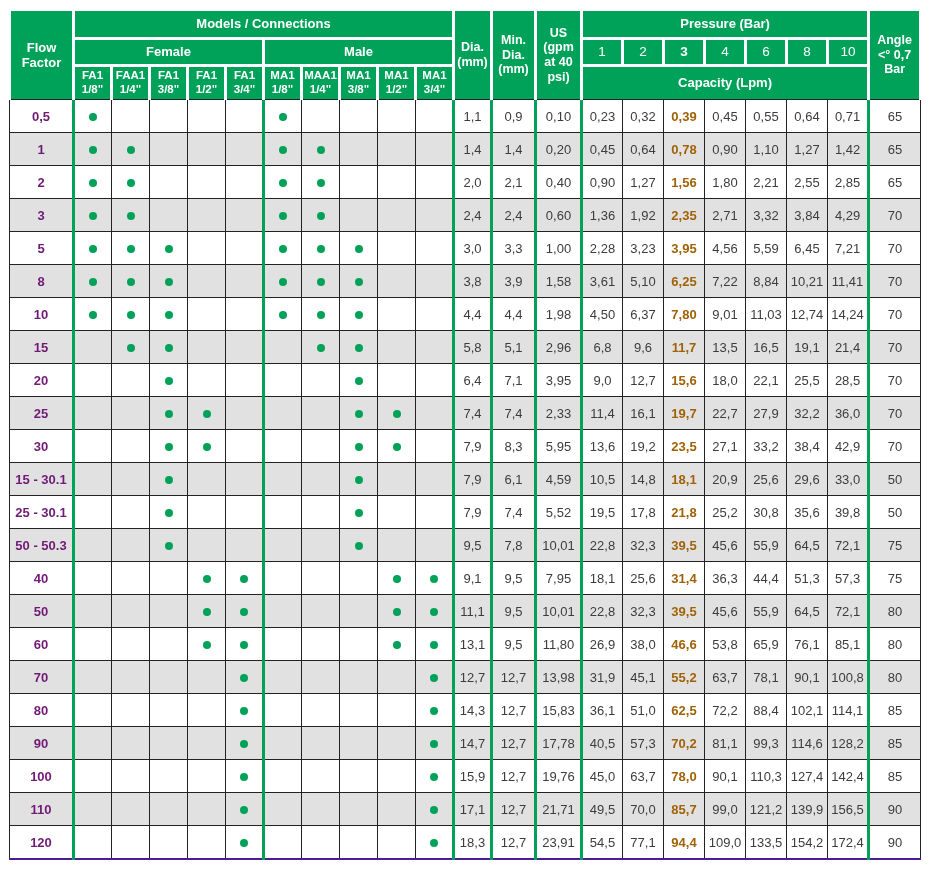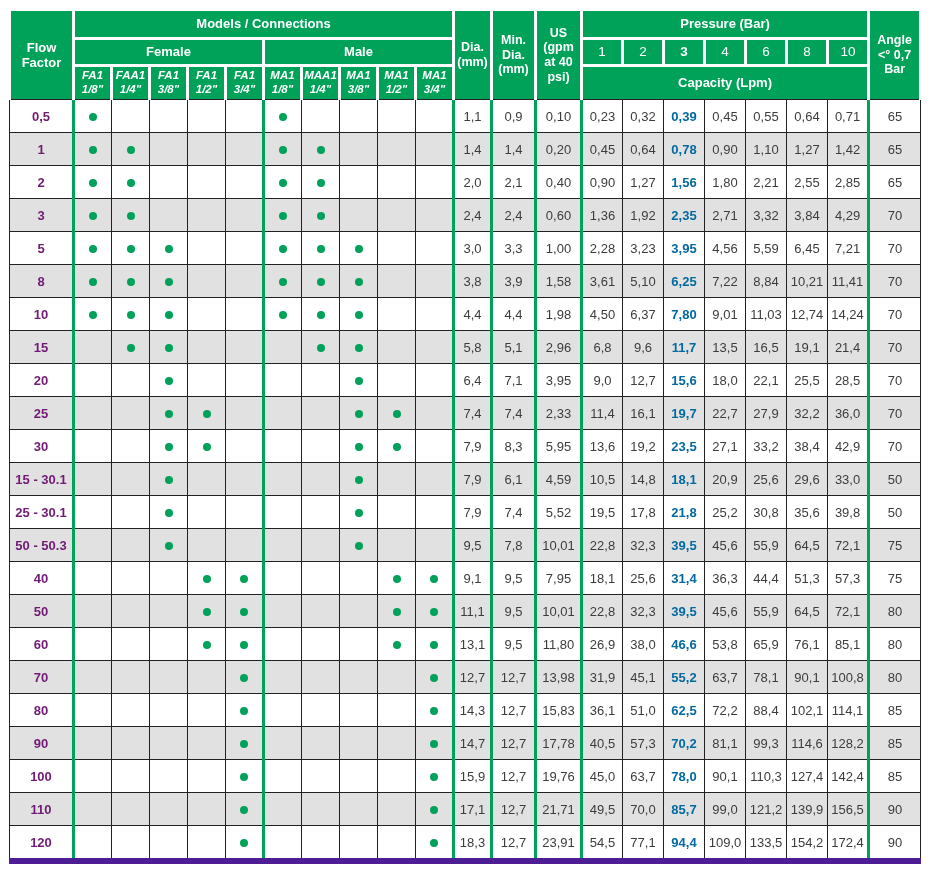--- a/index.html
+++ b/index.html
@@ -15,41 +15,41 @@
     white-space:pre-line;
     line-height:1.18;
     padding:1px 0;
     font-size:13px;
     text-align:center;
     vertical-align:middle;
   }
   thead tr:nth-child(1) th{height:24px;}
   thead tr:nth-child(2) th{height:22px;margin-top:37px;}
   thead tr:nth-child(3) th{height:30px;}
-  th.model-th{font-size:11.5px;line-height:1.2;font-style:italic;}
+  th.model-th{font-size:11.5px;line-height:1.2;}
   th.pnum{font-weight:normal;font-size:13.5px;}
   th.pnum.pb{font-weight:bold;}
   th.small-h{font-size:12.5px;}
   th.hb{border-bottom:1px solid #222;}
   
   tbody td{
     border:1px solid #222;
     height:32px;
     padding:0;
     text-align:center;
     vertical-align:middle;
     font-size:13px;
     color:var(--body-text,#3c3c3c);
     background:#fff;
   }
   tbody tr.alt td{background:var(--row-alt,#e1e1e1);}
-  tbody tr:last-child td{border-bottom:6px solid #4c1d95;}
+  tbody tr:last-child td{border-bottom:2px solid #4c1d95;}
   td.fc{font-weight:bold;color:#701a75;}
   td.gl{border-left:3px solid var(--green,#00a259);}
-  td.b{font-weight:bold;color:#0369a1;text-align:center;}
+  td.b{font-weight:bold;color:#a16207;text-align:center;}
   .dot{
     display:inline-block;width:8px;height:8px;border-radius:50%;
     background:var(--green,#00a259);vertical-align:middle;
   }
 </style>
 </head>
 <body>
 
 <div class="page">
   <table>

